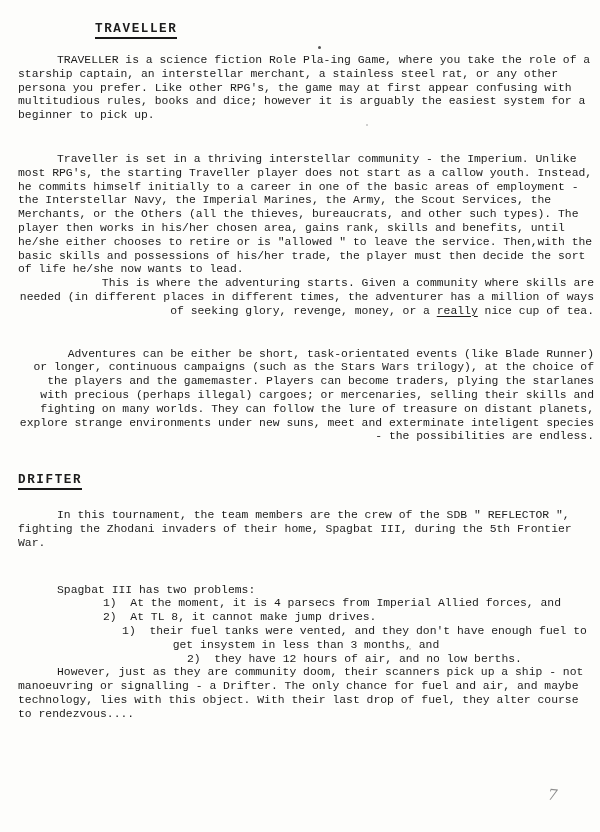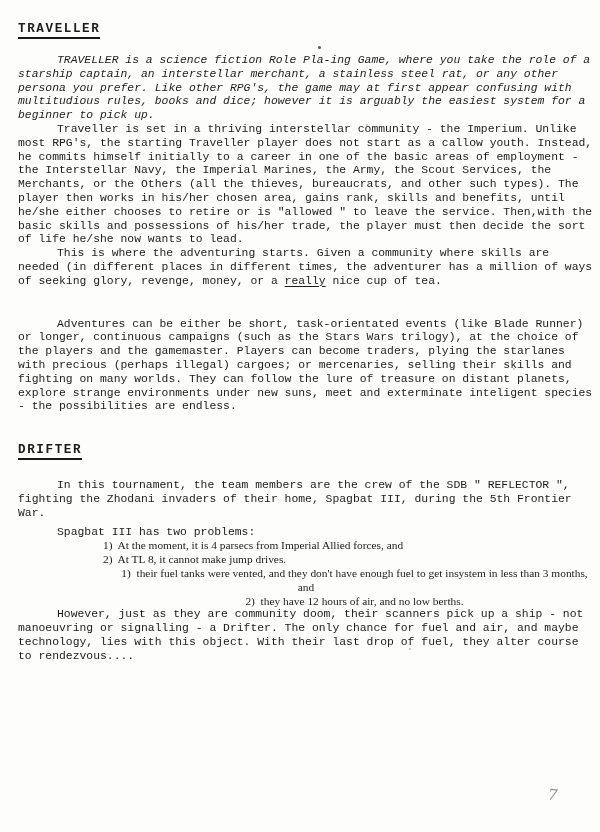--- a/index.html
+++ b/index.html
@@ -28,37 +28,36 @@
   .hblock-drift { margin-bottom: 19px; }
   .heading {
     display: inline-block;
     font-size: 12.6px;
     font-weight: bold;
     letter-spacing: 1.6px;
     border-bottom: 2px solid #191919;
     padding-bottom: 1px;
     line-height: 14px;
   }
-  .h-trav { }
+  .h-trav { margin-left: 77px; }
   .h-drift { }
   .para {
     margin: 0;
     text-indent: 39px;
     white-space: pre-wrap;
   }
-  .m13 { margin-bottom: 0; font-style: italic; }
+  .m13 { margin-bottom: 30px; }
   .m11 { }
-  .m15 { margin-bottom: 5px; }
+  .m15 { margin-bottom: 33px; }
   .m18 { margin-bottom: 18px; }
-  .m29 { margin-bottom: 29px; }
+  .m29 { margin-bottom: 29px; text-align: right; }
   .list { margin: 0; }
   .list .li {
     white-space: pre-wrap;
     text-indent: 85px;
-    font-family: Liberation Serif, serif;
   }
   .list2 .li { text-indent: 97px; text-align: center; }
   .u {
     text-decoration: underline;
     text-underline-offset: 2px;
   }
   .page-mark {
     position: absolute;
     left: 548px;
     top: 786px;

